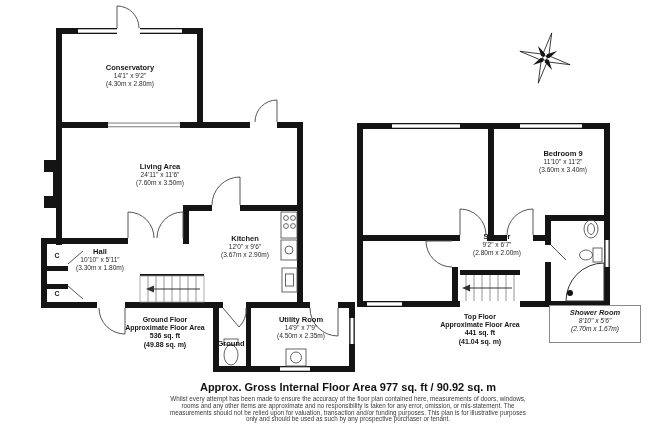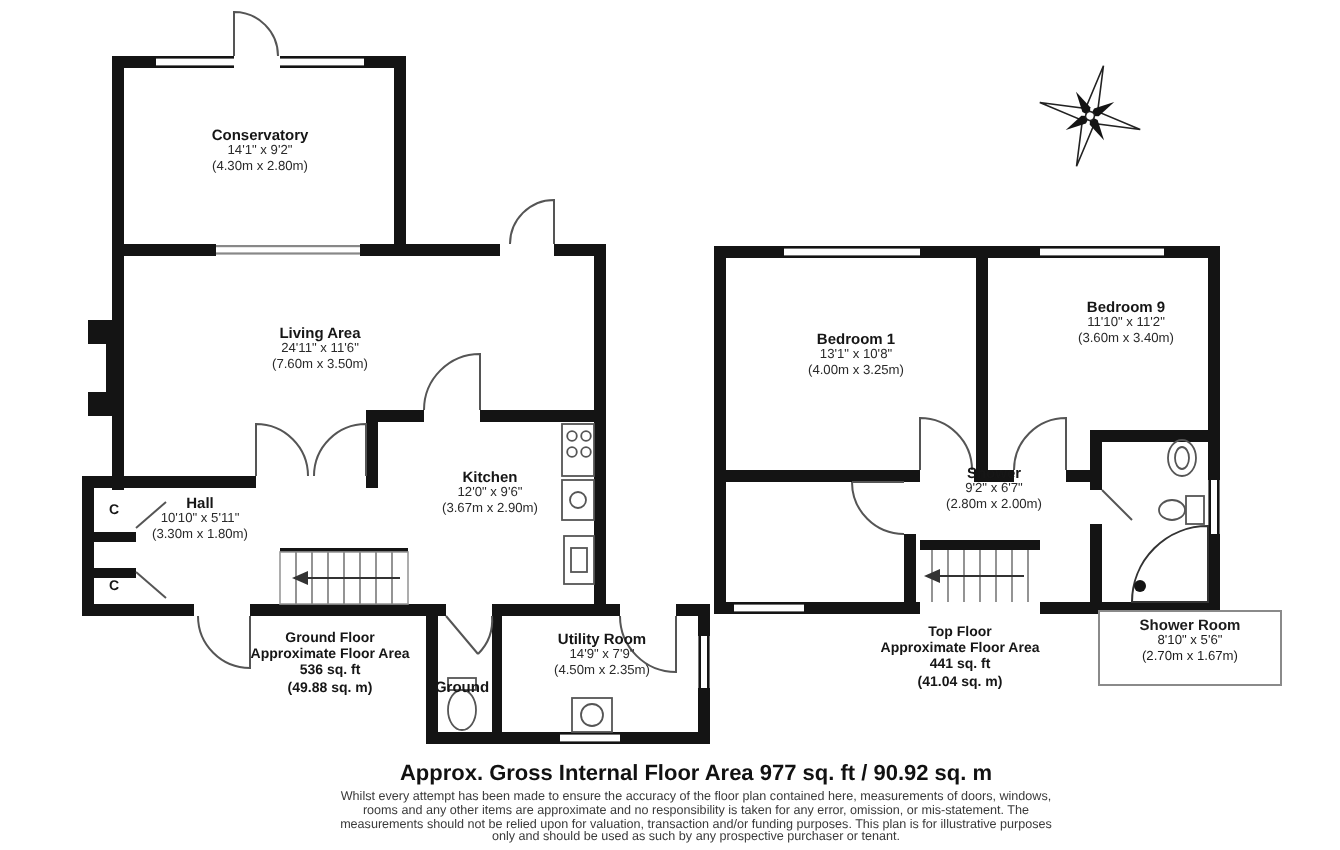--- a/index.html
+++ b/index.html
@@ -6,21 +6,21 @@
   #page{position:relative;width:670px;height:425px;background:#ffffff;overflow:hidden;
         font-family:"Liberation Sans", sans-serif;color:#1c1c1c;padding-left:26px;}
   #plan-svg{position:absolute;left:0;top:0;}
   .plan-label{position:absolute;transform:translateX(-50%);text-align:center;white-space:nowrap;line-height:8px;}
   .plan-label .nm{display:block;font-weight:bold;font-size:7.5px;color:#161616;}
   .plan-label .dim{display:block;font-size:6.6px;color:#2a2a2a;}
   .area-label{position:absolute;transform:translateX(-50%);text-align:center;white-space:nowrap;line-height:8.2px;}
   .area-label span{display:block;font-weight:bold;font-size:7px;color:#161616;}
   .c-label{position:absolute;transform:translateX(-50%);font-size:7px;font-weight:bold;color:#161616;}
   .shower-box{position:absolute;left:549px;top:305px;width:92px;height:38px;background:#fff;
-      border:1px solid #8a8a8a;text-align:center;line-height:8px;padding-top:3px;box-sizing:border-box;}
+      border:1px solid #8a8a8a;text-align:center;line-height:8px;padding-top:3px;box-sizing:border-box;font-style:italic;}
   .shower-box .nm{display:block;font-weight:bold;font-size:7.5px;}
   .shower-box .dim{display:block;font-size:6.6px;}
   .footer-title{position:absolute;left:0;top:381px;width:100%;text-align:center;
       font-weight:bold;font-size:11px;color:#111;}
   .disclaimer{position:absolute;left:0;top:396px;width:100%;text-align:center;
       font-size:6.3px;line-height:6.8px;color:#3a3a3a;}
   .disclaimer span{display:block;}
 </style>
 </head>
 <body>
@@ -261,25 +261,20 @@
   <div class="c-label" style="left:57px;top:252px">C</div>
   <div class="c-label" style="left:57px;top:290px">C</div>
 
   <div class="area-label" style="left:165px;top:316px">
     <span>Ground Floor</span>
     <span>Approximate Floor Area</span>
     <span>536 sq. ft</span>
     <span>(49.88 sq. m)</span>
   </div>
 
-  <div class="plan-label" style="left:428px;top:166px">
-    <span class="nm">Bedroom 1</span>
-    <span class="dim">13'1" x 10'8"</span>
-    <span class="dim">(4.00m x 3.25m)</span>
-  </div>
 
   <div class="plan-label" style="left:563px;top:150px">
     <span class="nm">Bedroom 9</span>
     <span class="dim">11'10" x 11'2"</span>
     <span class="dim">(3.60m x 3.40m)</span>
   </div>
 
 
   <div class="plan-label" style="left:497px;top:233px">
     <span class="nm">Shower</span>

